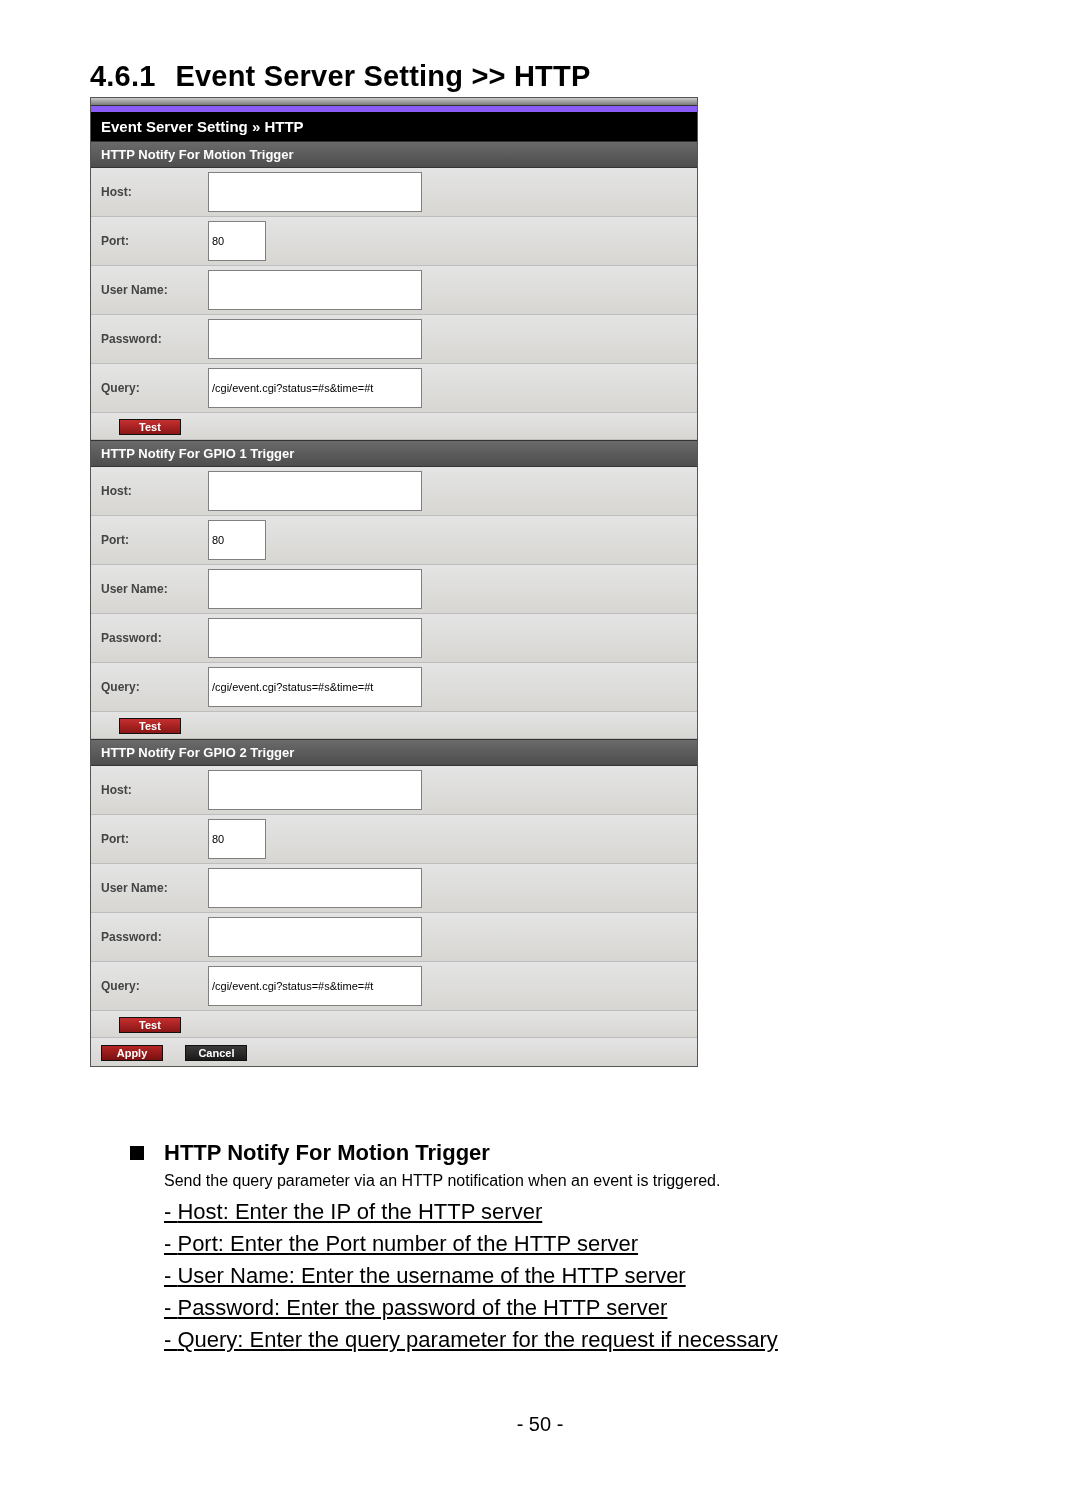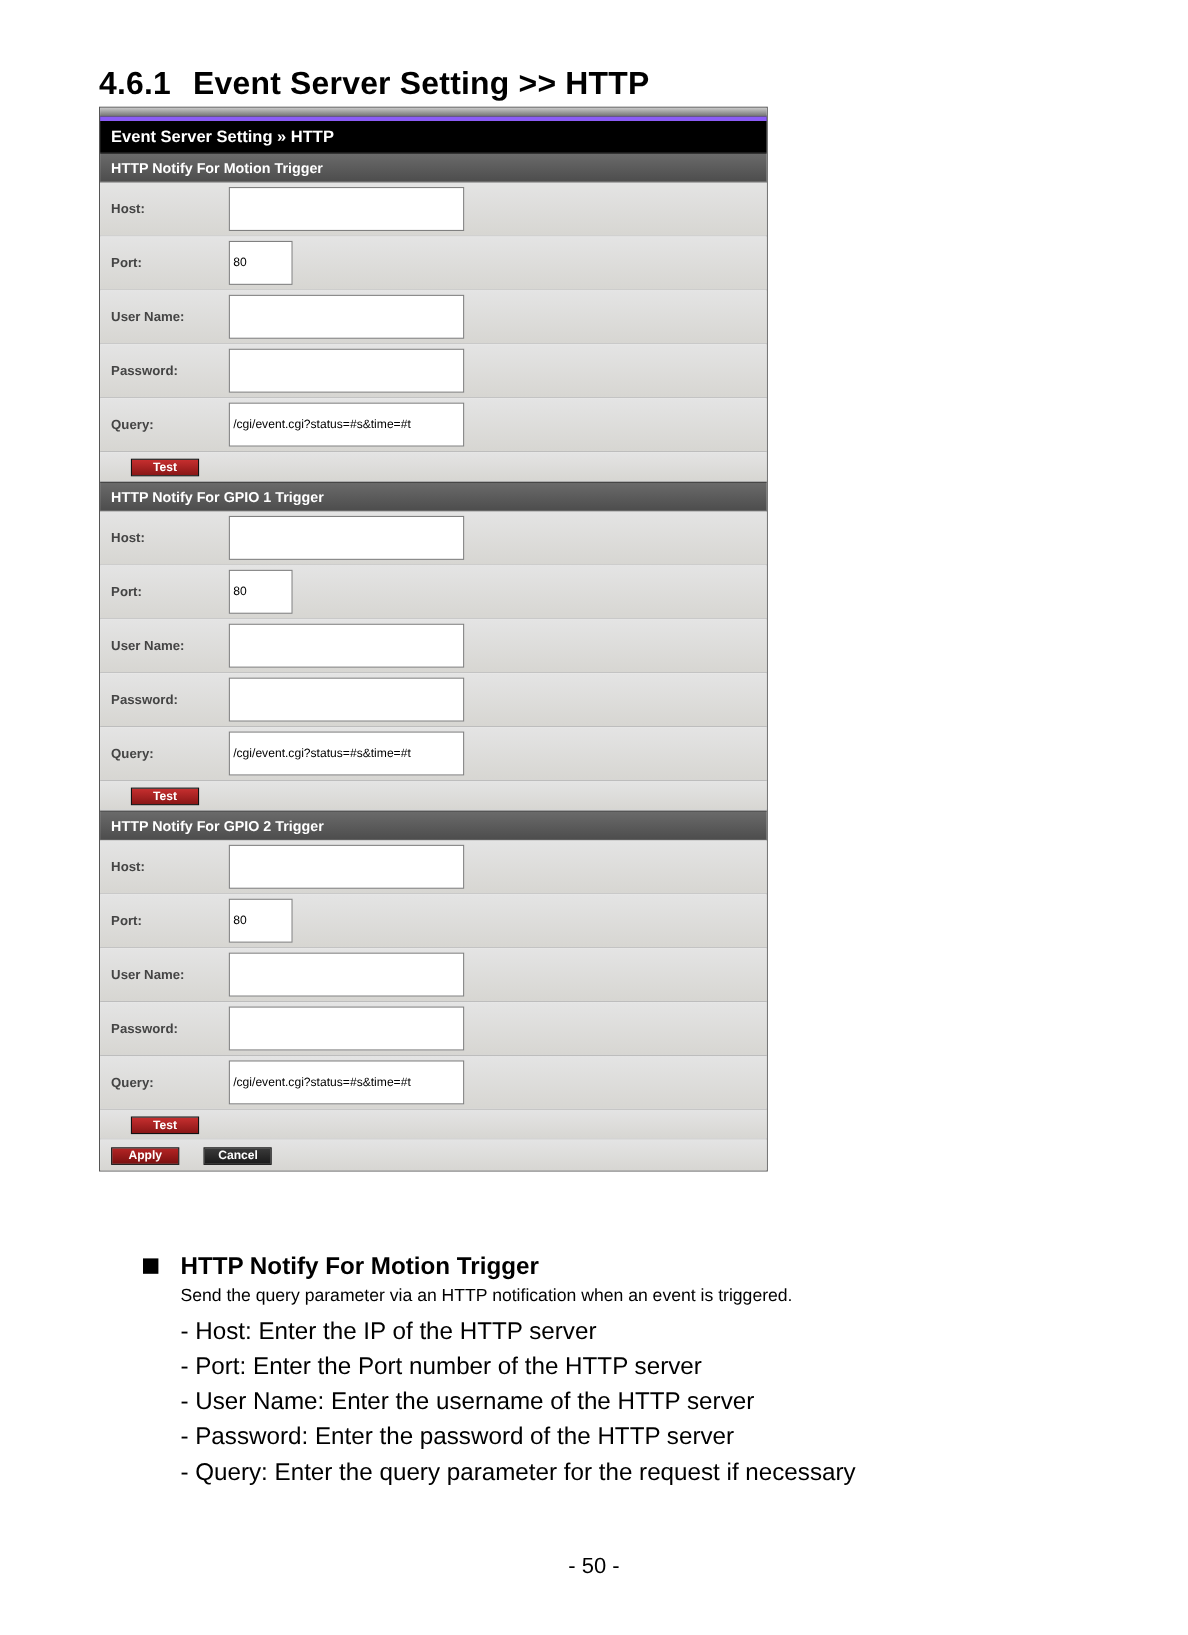--- a/index.html
+++ b/index.html
@@ -28,21 +28,21 @@
     height: 8px;
     background: linear-gradient(#c9c9c9, #7a7a7a);
     border-bottom: 1px solid #333;
   }
   .panel-header {
     background: #000;
     color: #fff;
     font-weight: bold;
     font-size: 15px;
     padding: 6px 10px;
-    border-top: 4px solid #8b5cf6;
+    border-top: 6px solid #8b5cf6;
   }
   .panel-sub {
     background: linear-gradient(#6a6a6a,#4d4d4d);
     color: #fff;
     font-weight: bold;
     font-size: 13px;
     padding: 5px 10px;
     border-top: 1px solid #333;
     border-bottom: 1px solid #333;
   }
@@ -117,20 +117,21 @@
     flex-shrink: 0;
   }
   .desc-body {
     margin-left: 34px;
     font-size: 16px;
   }
   .desc-list {
     margin-left: 34px;
     margin-top: 4px;
     font-size: 22px;
+    text-decoration: underline;
   }
   .desc-list div::before { content: "- "; margin-left: 0; }
 
   .page-num {
     position: absolute;
     bottom: 50px;
     left: 0; right: 0;
     text-align: center;
     font-size: 20px;
   }

